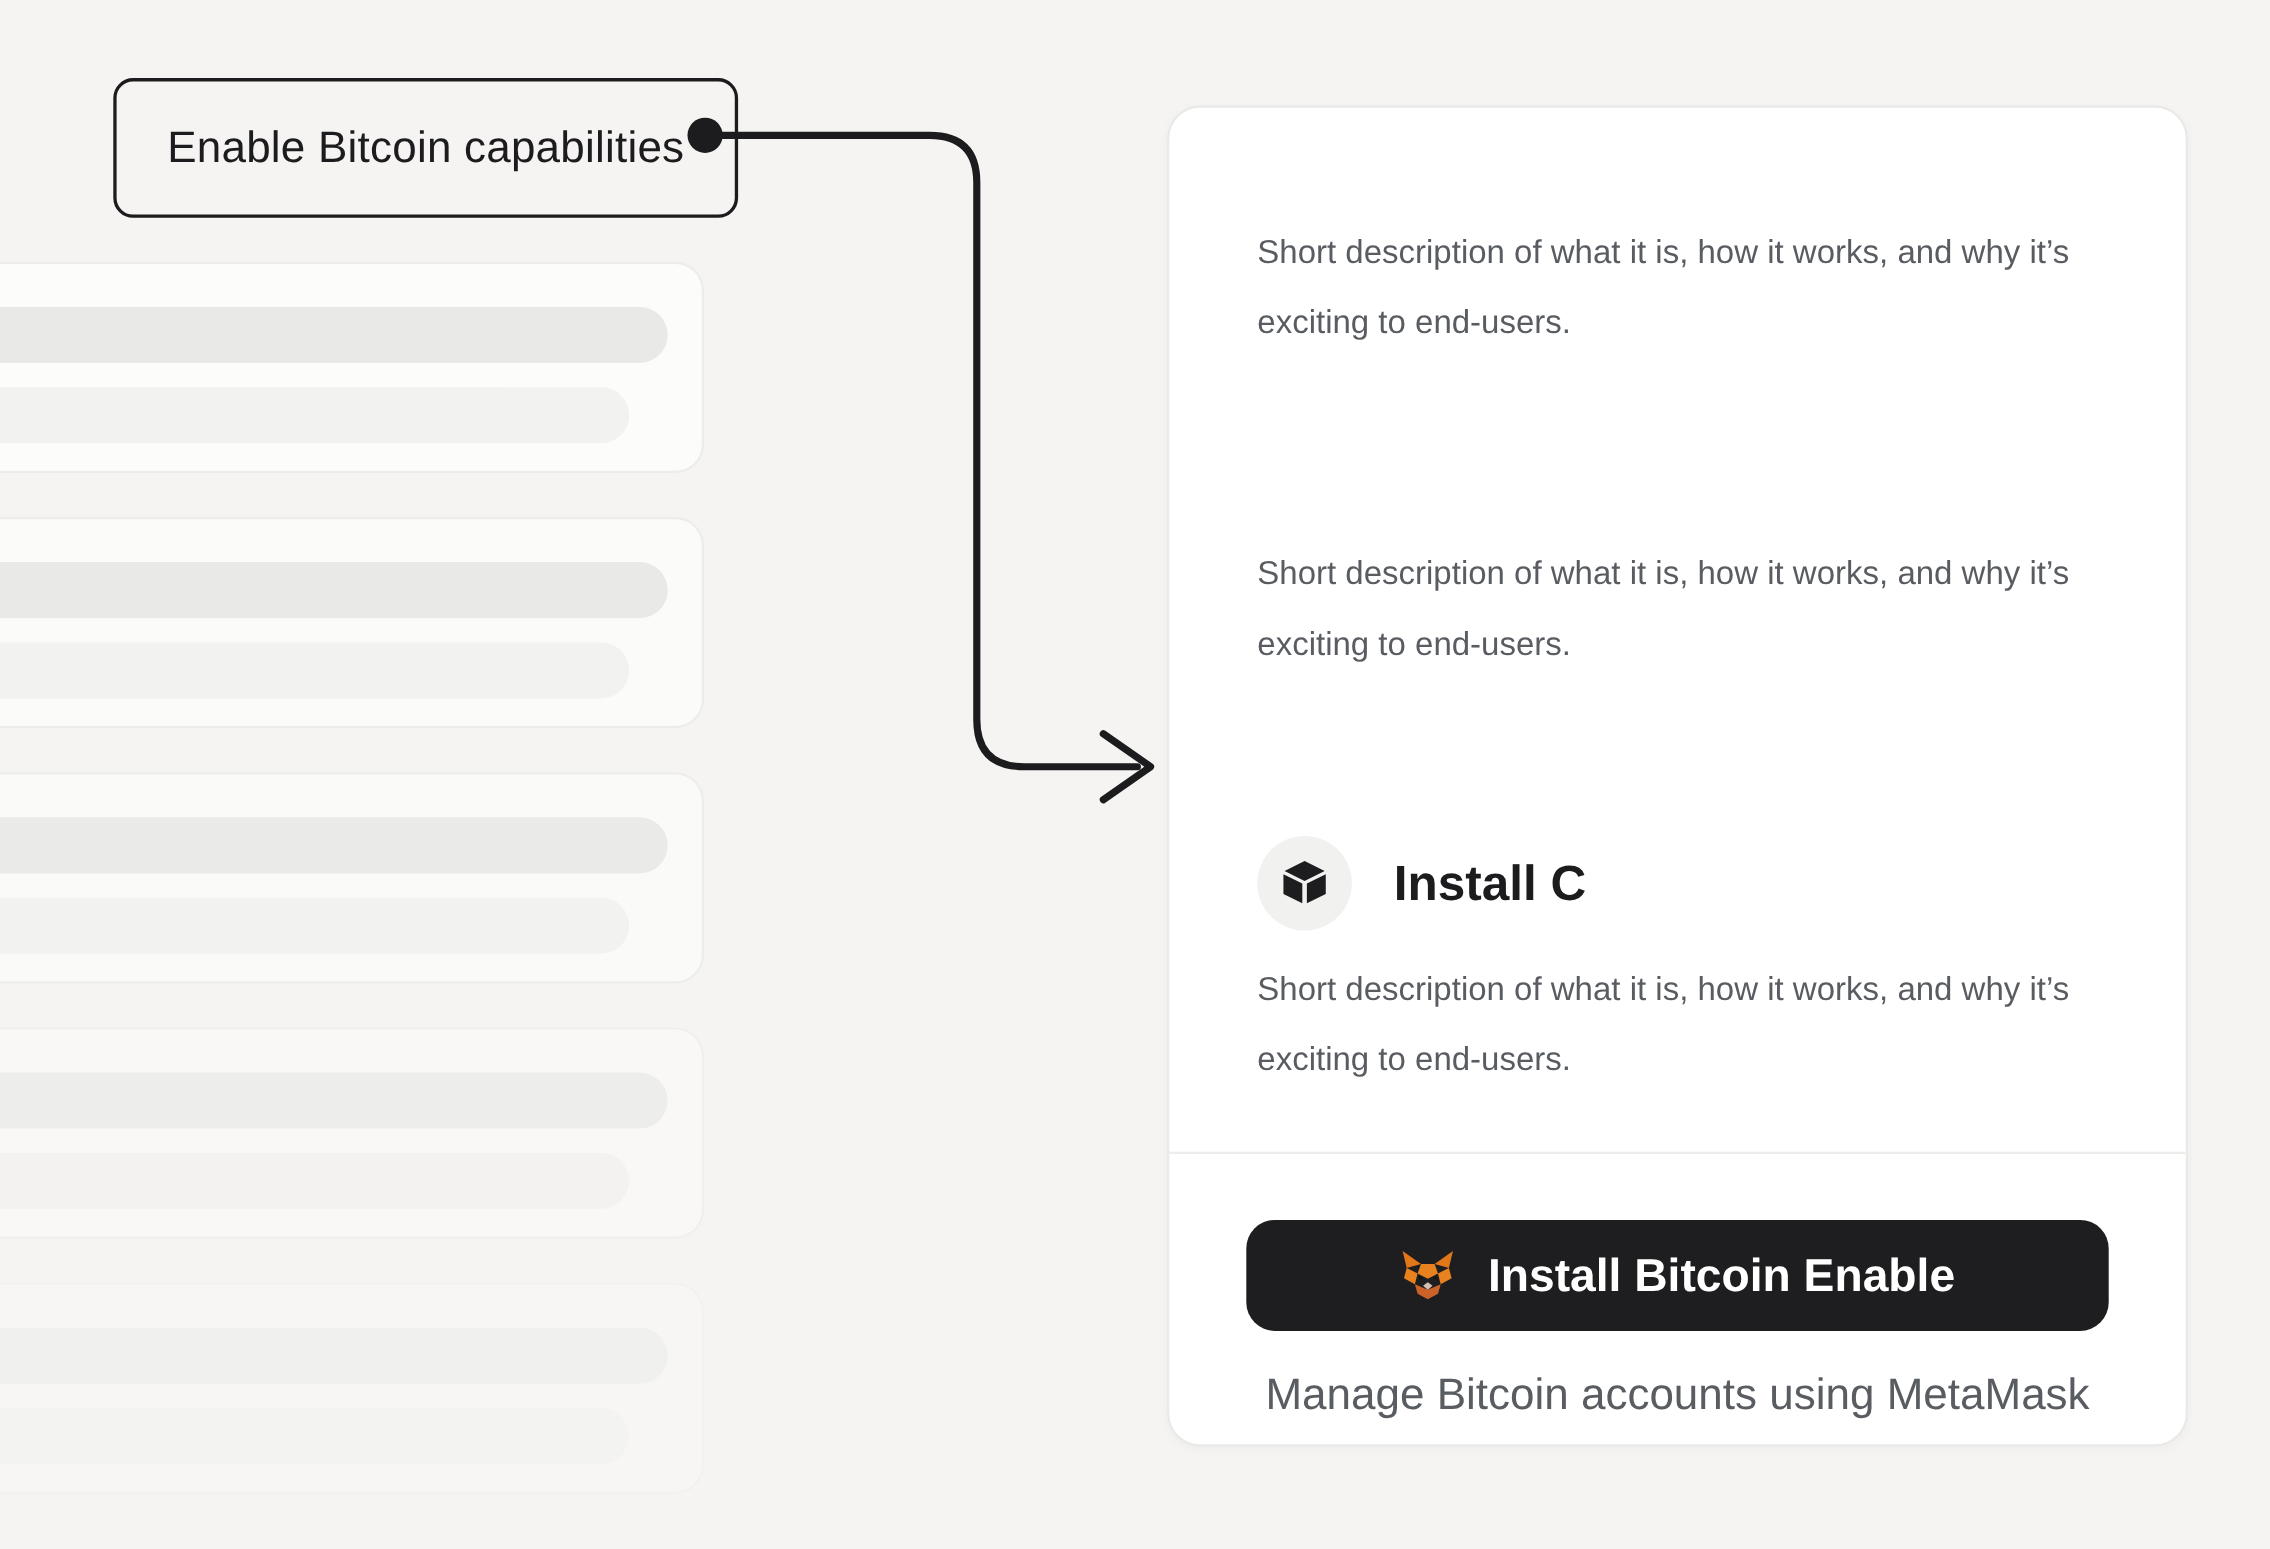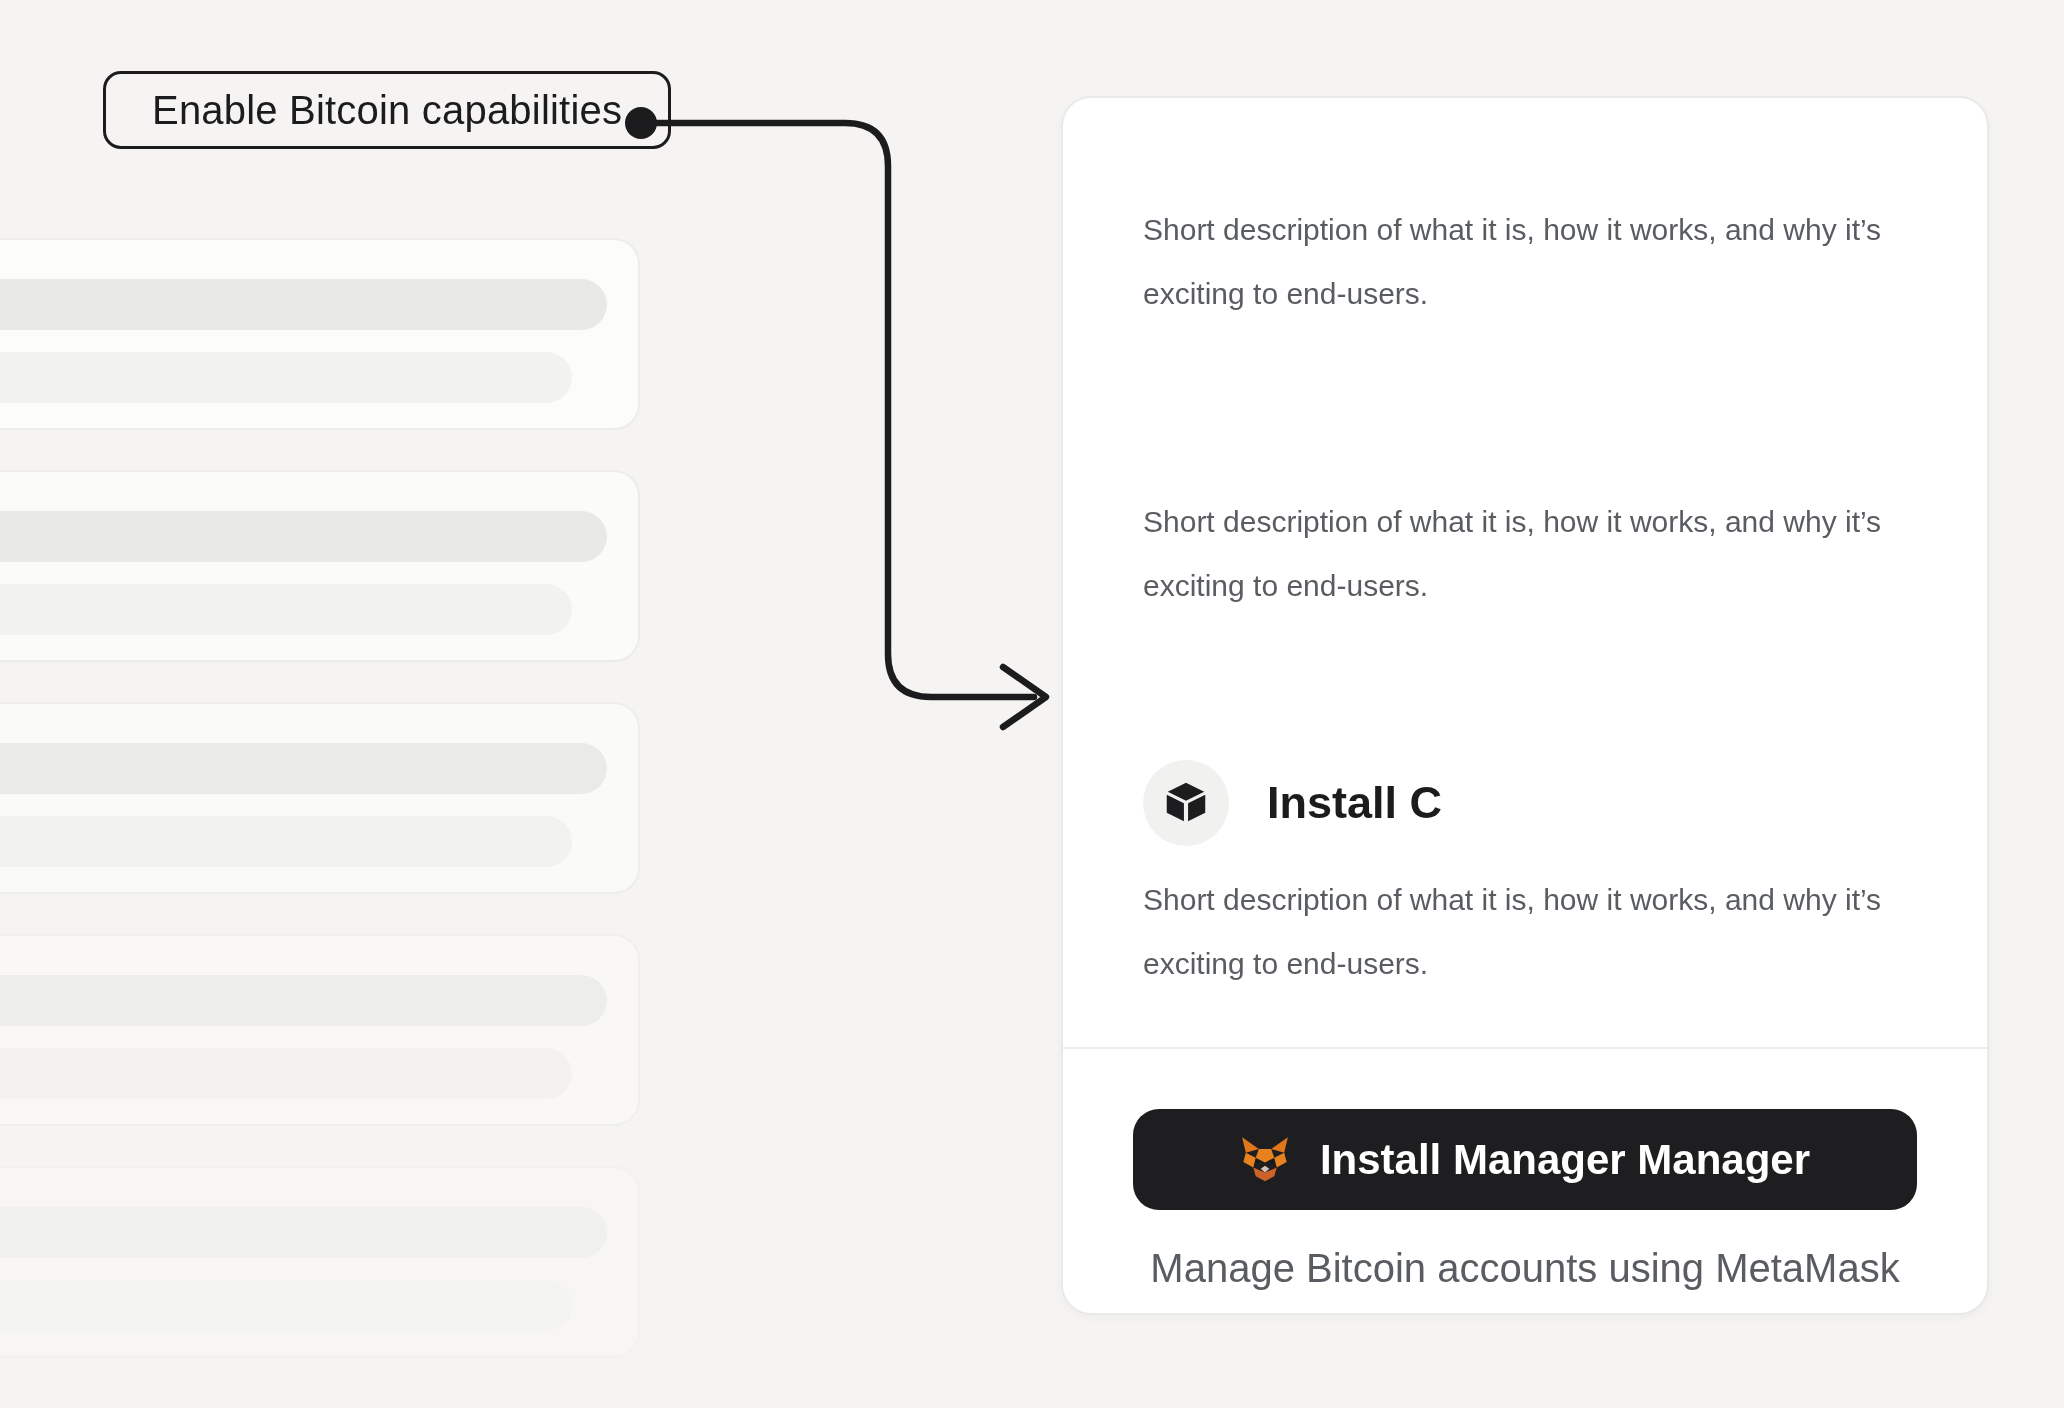--- a/index.html
+++ b/index.html
@@ -9,21 +9,21 @@
     background: #f5f4f2;
     font-family: "Liberation Sans", sans-serif;
     color: #1c1c1e;
     overflow: hidden;
   }
 
   
   .callout {
     position: absolute;
     left: 103px; top: 71px;
-    height: 78px;
+    height: 127px;
     display: flex; align-items: center;
     padding: 0 46px;
     border: 3.5px solid #1c1c1e;
     border-radius: 18px;
     font-size: 40px;
     font-weight: 500;
     letter-spacing: 0.2px;
     background: transparent;
   }
 
@@ -185,18 +185,18 @@
           <path d="M38.5 1 L25 10.5 L35.5 13.5 Z" fill="#e2761b"></path>
           <path d="M15 10.5 H25 L27.5 17.5 L20 21.5 L12.5 17.5 Z" fill="#e8821e"></path>
           <path d="M4.5 13.5 L12.5 17.5 L10.5 25.5 L2.5 21 Z" fill="#e8821e"></path>
           <path d="M35.5 13.5 L27.5 17.5 L29.5 25.5 L37.5 21 Z" fill="#e8821e"></path>
           <path d="M10.5 25.5 L20 29.5 L29.5 25.5 L27.5 32.5 L20 36.5 L12.5 32.5 Z" fill="#cc6228"></path>
           <path d="M16.5 26.5 L20 29.5 L23.5 26.5 L20 24 Z" fill="#d5bfb2"></path>
           <path d="M13 19 L16.5 20.5 L13.5 22.5 Z" fill="#161616"></path>
           <path d="M27 19 L23.5 20.5 L26.5 22.5 Z" fill="#161616"></path>
         </svg>
       </span>
-      <span>Install Manager Manager</span>
+      <span>Install Bitcoin Enable</span>
     </button>
     <div class="footer-caption">Manage Bitcoin accounts using MetaMask</div>
   </div>
 
 </div>
 
 </body></html>

